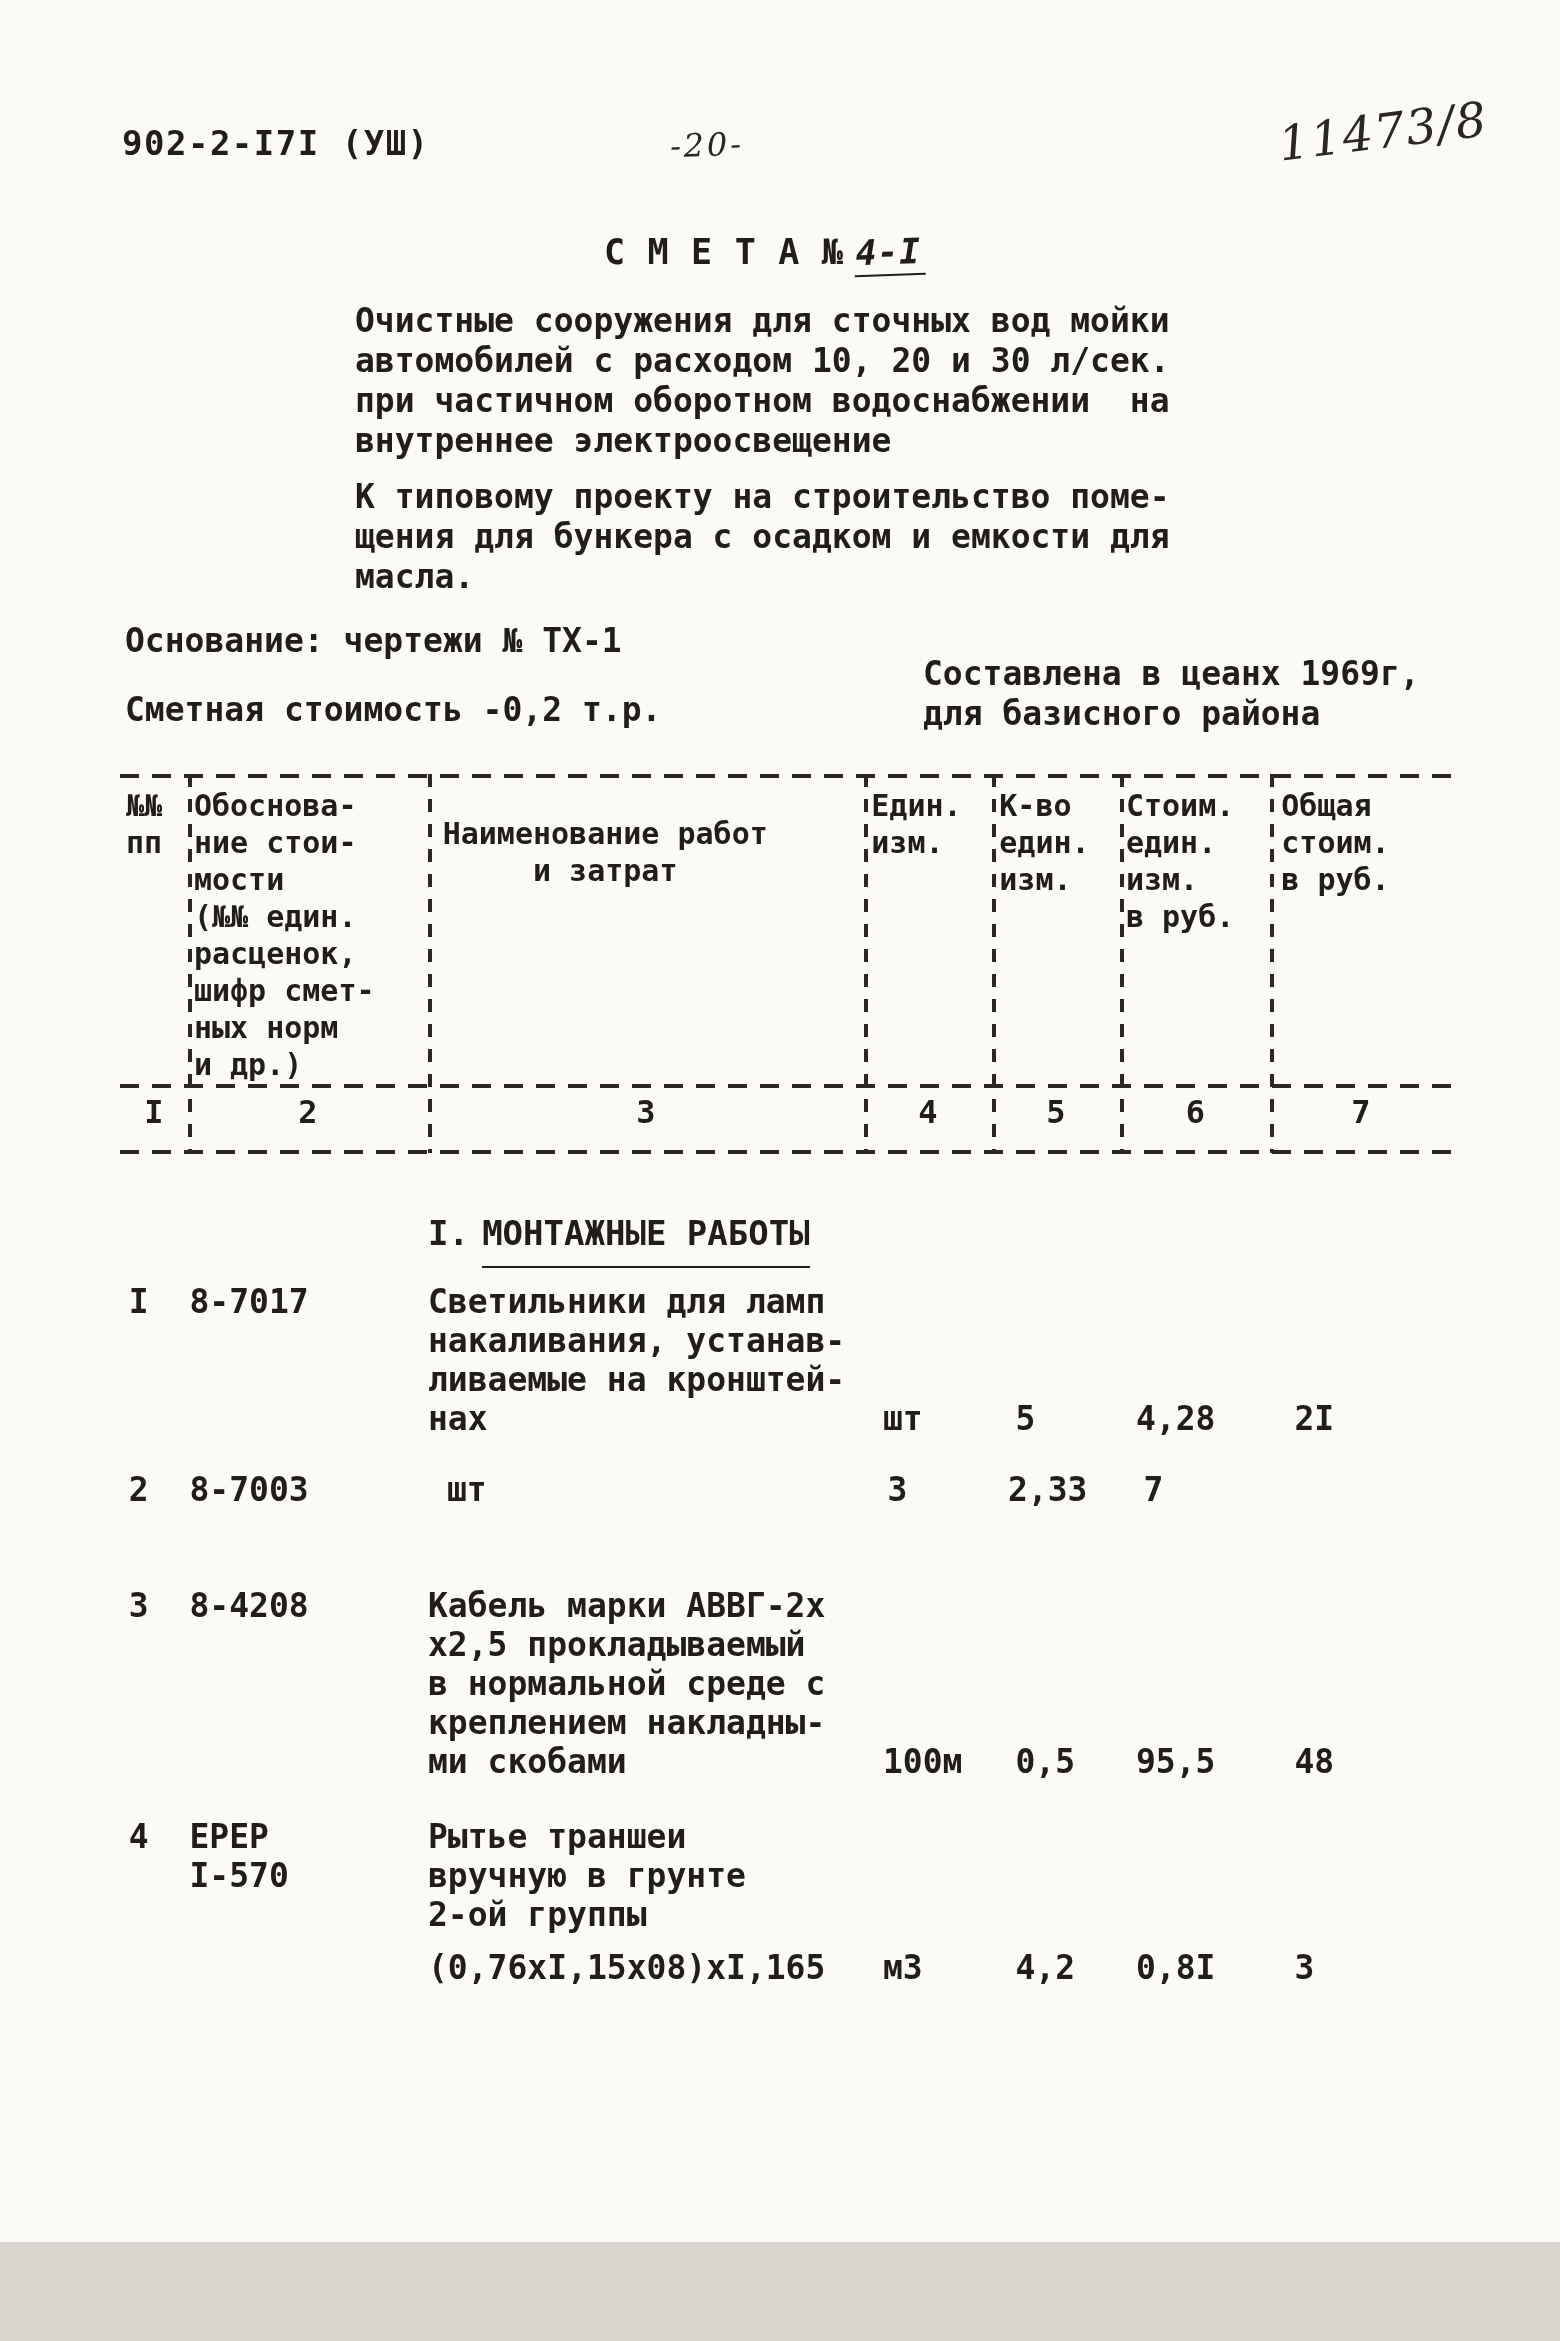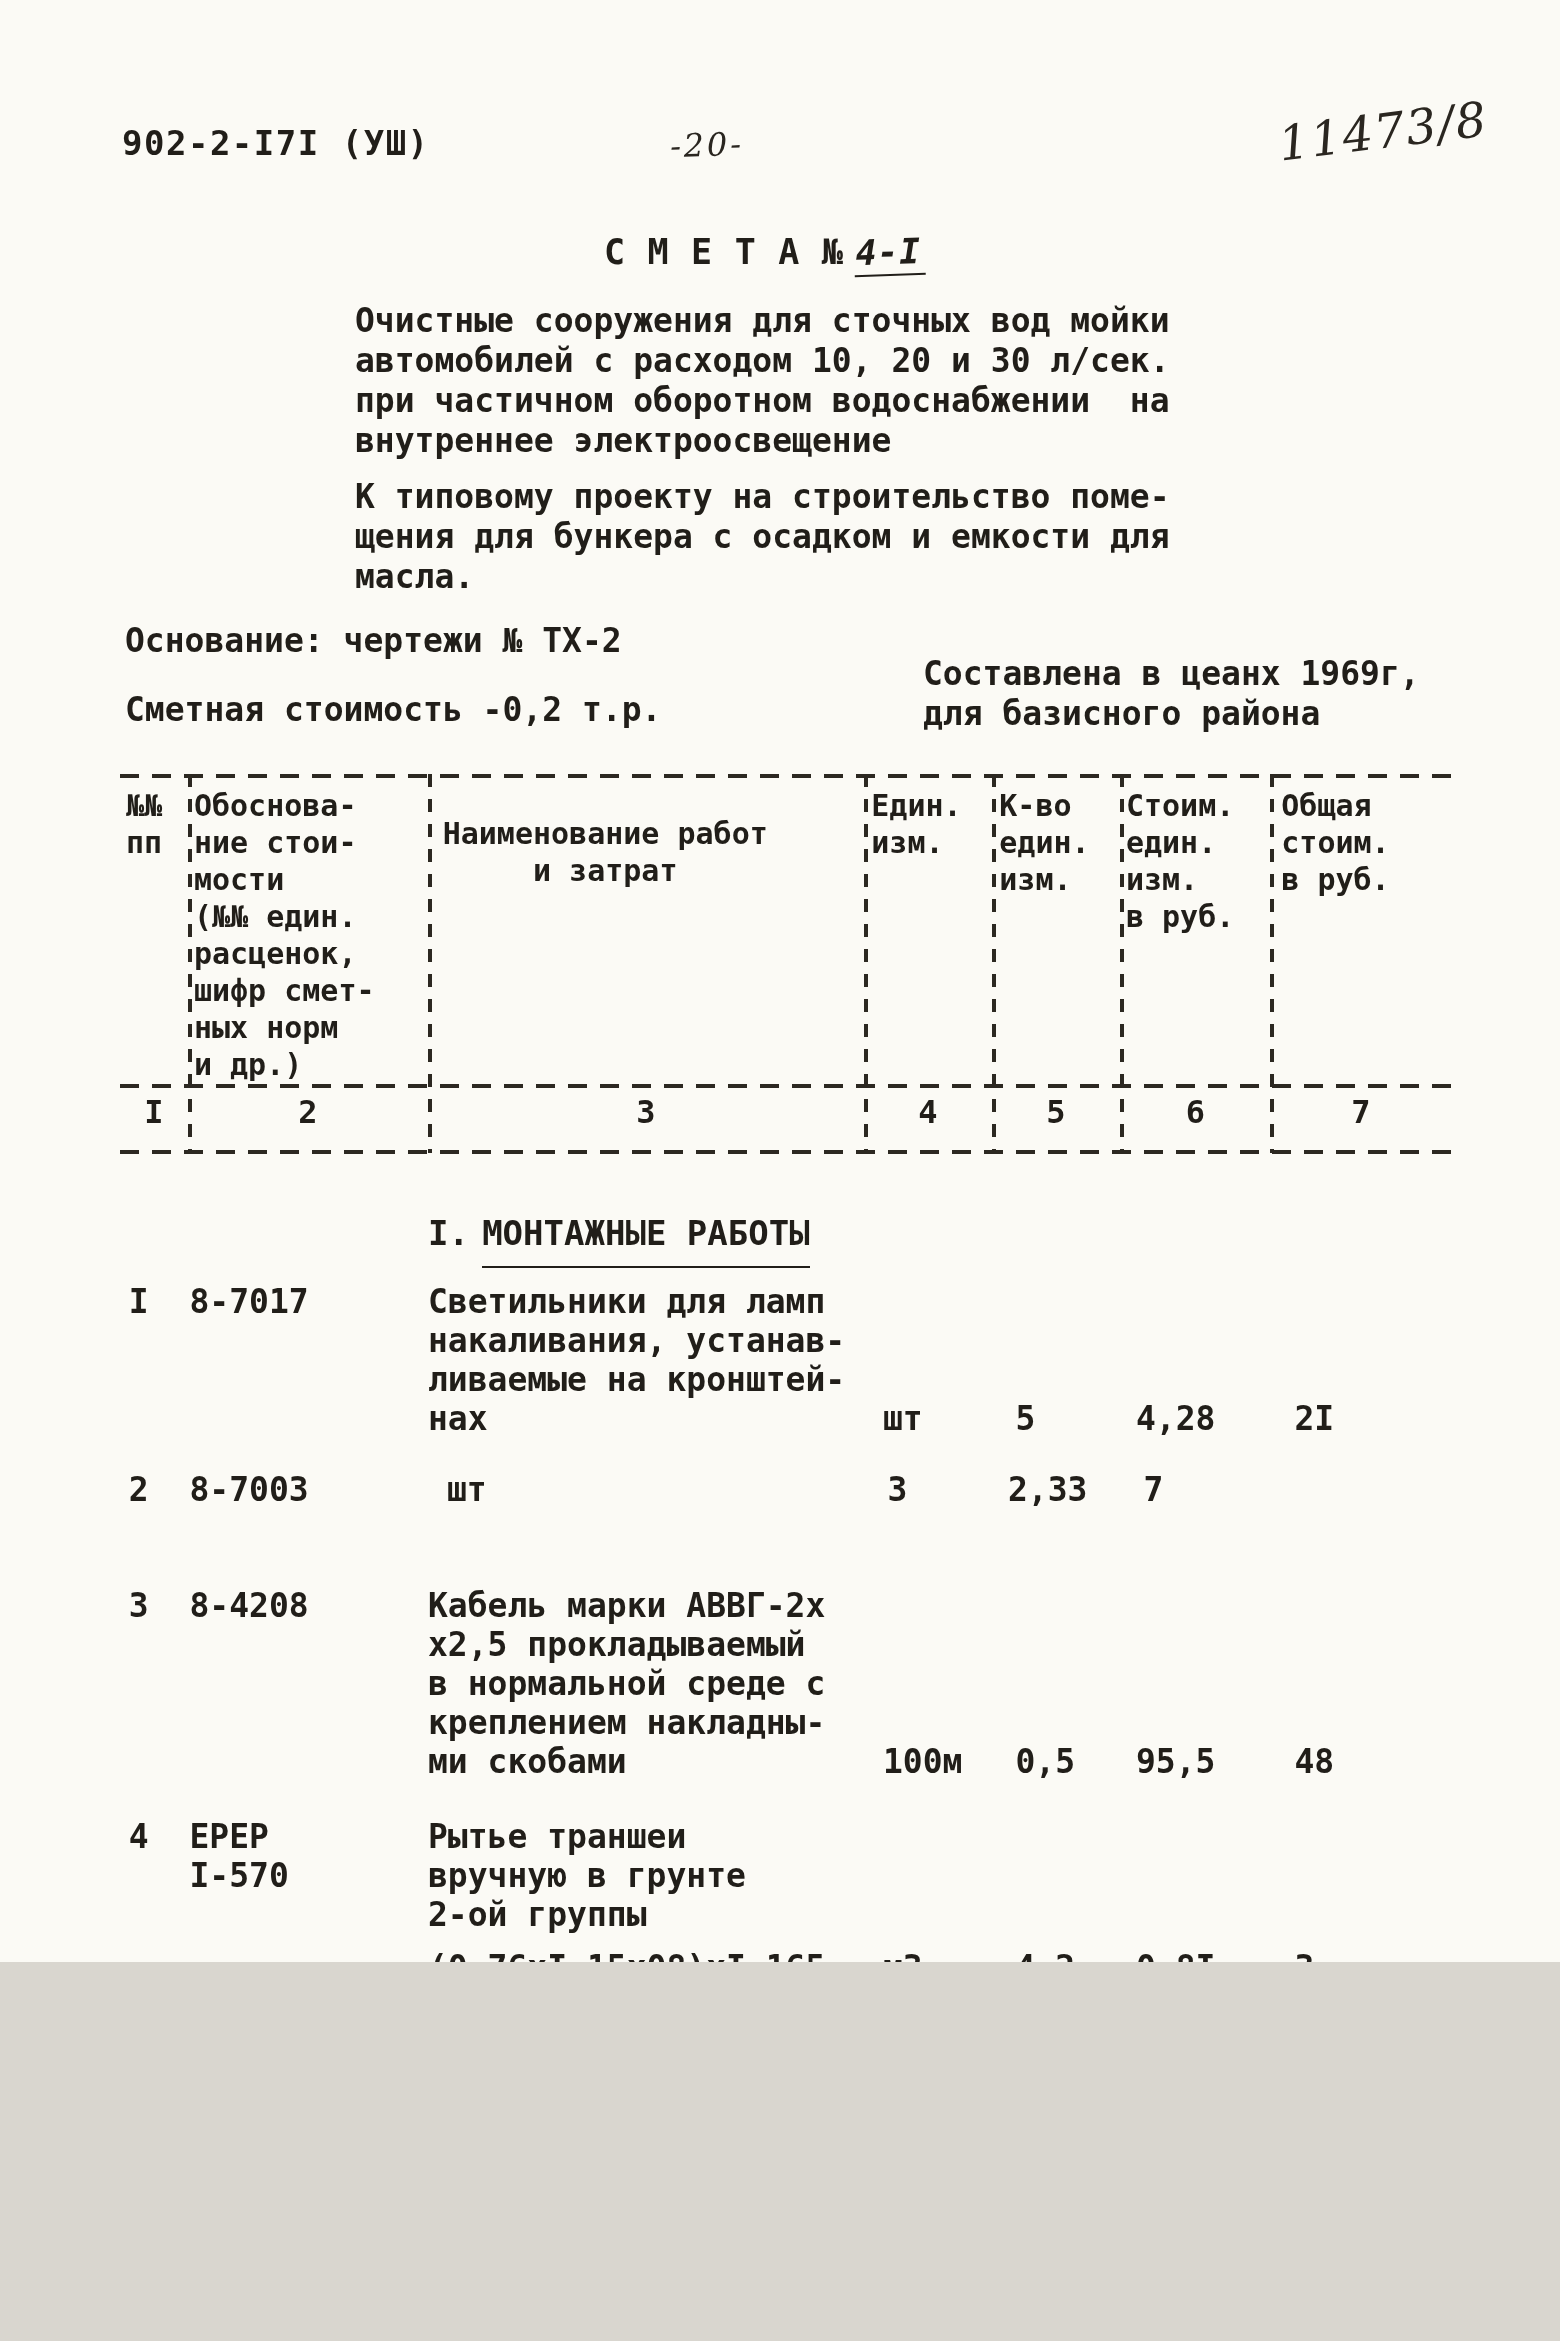--- a/index.html
+++ b/index.html
@@ -1,19 +1,19 @@
 <!DOCTYPE html>
 <html style="font-size:11.8px"><head>
 <meta charset="utf-8">
 <style>
   * { margin:0; padding:0; box-sizing:border-box; }
   html, body { background:#d9d6cf; }
   .page {
     position:relative;
-    width:1561px; height:1962px;
+    width:1561px; height:2242px;
     margin:0 auto;
     background:#fbfaf5;
     font-family:"DejaVu Sans Mono","Liberation Mono",monospace;
     color:#211e19;
     font-weight:700;
     overflow:hidden;
   }
   .pre { white-space:pre-wrap; }
 
   
@@ -108,21 +108,21 @@
     <span>С М Е Т А  №</span><span class="title-number">4-I</span>
   </div>
 
   <div class="para p1 pre">Очистные сооружения для сточных вод мойки
 автомобилей с расходом 10, 20 и 30 л/сек.
 при частичном оборотном водоснабжении  на
 внутреннее электроосвещение</div>
   <div class="para p2 pre">К типовому проекту на строительство поме-
 щения для бункера с осадком и емкости для
 масла.</div>
-  <div class="basis">Основание: чертежи № ТХ-2</div>
+  <div class="basis">Основание: чертежи № ТХ-1</div>
   <div class="cost">Сметная стоимость -0,2 т.р.</div>
   <div class="compiled pre">Составлена в цеанх 1969г,
 для базисного района</div>
 
   <div class="tbl">
     <div class="hline" style="top:0;"></div>
     <div class="hline" style="top:310px;"></div>
     <div class="hline" style="top:376px;"></div>
     <div class="vline" style="left:68px;"></div>
     <div class="vline" style="left:308px;"></div>

